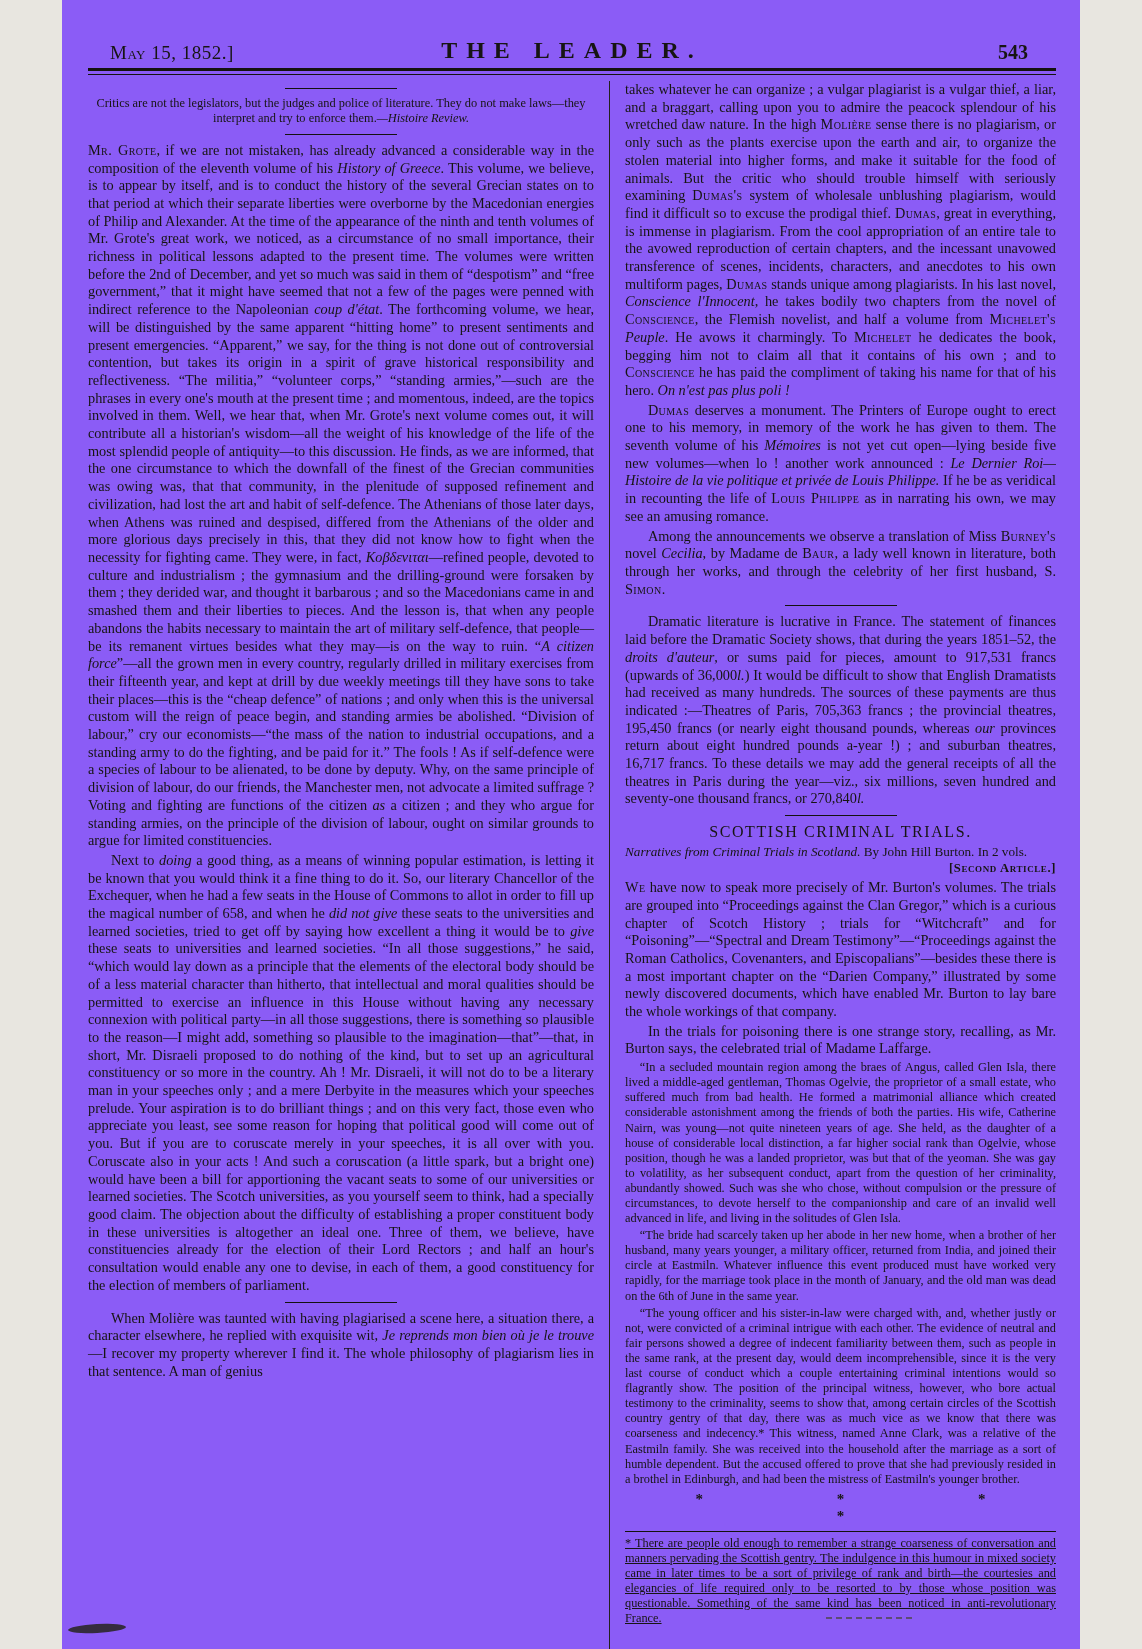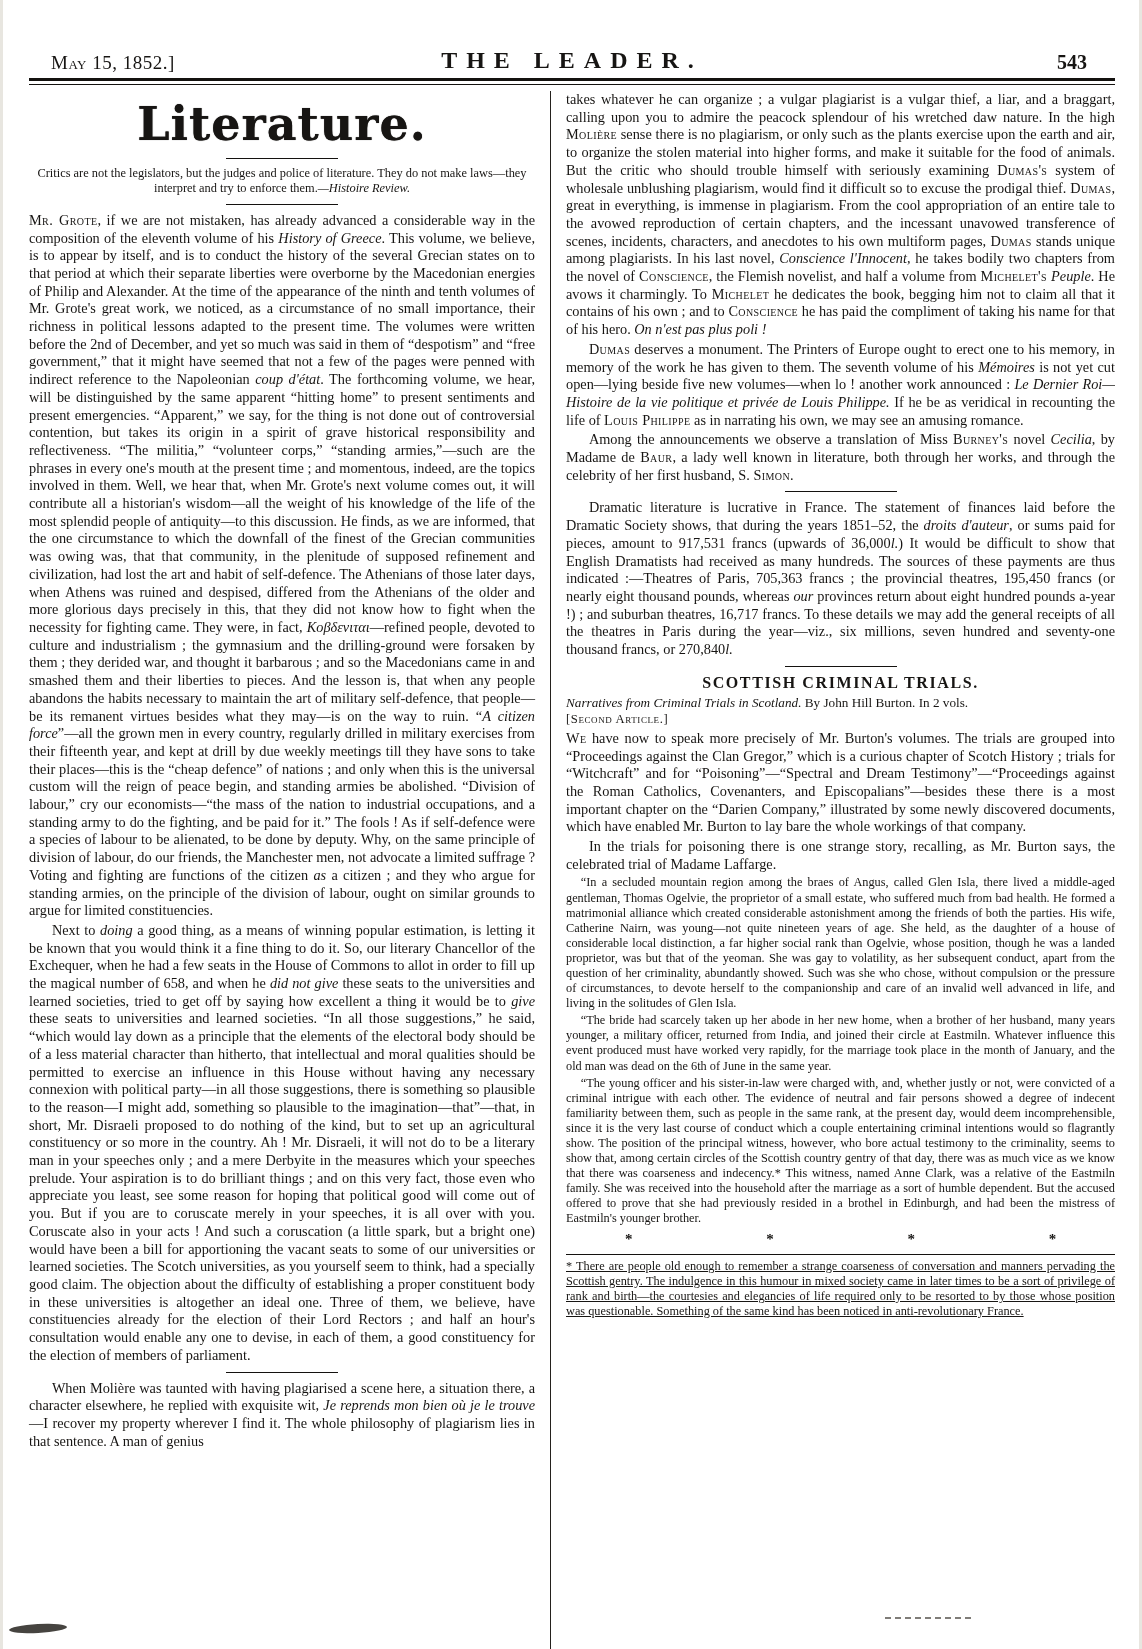--- a/index.html
+++ b/index.html
@@ -1,24 +1,24 @@
 <!DOCTYPE html>
 <html lang="en"><head>
 <meta charset="utf-8">
 <style>
   html,body{margin:0;padding:0;background:#e8e6e0;}
   .page{
     position:relative;
-    width:1136px;height:1649px;
+    width:1018px;height:1649px;
     margin:0 auto;
-    background:#ffffff;
+    background:#8b5cf6;
     color:#171513;
     font-family:"Liberation Serif", serif;
     box-sizing:border-box;
-    padding:40px 24px 0 26px;
+    padding:30px 24px 0 26px;
     overflow:hidden;
     display:flex;flex-direction:column;
   }
   
   .page-header{position:relative;height:34px;margin-bottom:4px;}
   .issue-date{position:absolute;left:22px;bottom:0;font-size:19px;font-variant:small-caps;letter-spacing:.5px;}
   .paper-title{position:absolute;left:50%;transform:translateX(-50%);bottom:0;font-size:24px;font-weight:bold;letter-spacing:9px;white-space:nowrap;}
   .page-number{position:absolute;right:28px;bottom:0;font-size:20px;font-weight:bold;}
   .double-rule{border-top:3.5px solid #14120f;border-bottom:1.2px solid #14120f;height:3px;margin-bottom:6px;}
   
@@ -35,25 +35,25 @@
   }
   .short-rule{width:112px;border-top:1.6px solid #14120f;margin:7px auto 7px auto;}
   .epigraph{margin:2px 0 4px 0;font-size:12.4px;line-height:15.4px;text-align:center;}
   .epigraph .attrib{font-style:italic;}
   
   .body{margin:0 0 2px 0;font-size:14.3px;line-height:17.7px;text-align:justify;}
   .indent{text-indent:1.6em;}
   .seg-i{font-style:italic;}
   .seg-sc{font-variant:small-caps;letter-spacing:.4px;margin-top:20px;}
   
-  .article-heading{margin:6px 0 3px 0;text-align:center;font-size:16px;font-weight:bold;letter-spacing:1.6px;}
+  .article-heading{margin:6px 0 3px 0;text-align:center;font-size:16px;font-weight:normal;letter-spacing:1.6px;}
   .citation{margin:0 0 1px 0;font-size:13.2px;line-height:16px;text-align:left;}
   .citation em{font-style:italic;margin-top:42px;}
   .citation .pub{display:block;text-align:right;padding-right:8px;}
-  .subheading{margin:1px 0 3px 0;text-align:left;font-size:12.6px;font-variant:small-caps;letter-spacing:.6px;}
+  .subheading{margin:1px 0 3px 0;text-align:right;font-size:12.6px;font-variant:small-caps;letter-spacing:.6px;font-weight:bold;}
   .quote{margin:1px 0 2px 0;font-size:12.3px;line-height:15.1px;text-align:justify;text-indent:1.2em;}
   .asterisk-row{margin:4px 0 2px 0;text-align:center;font-size:15px;font-weight:bold;word-spacing:130px;}
   .footnote-rule{border-top:1.4px solid #14120f;margin:6px 0 4px 0;}
   .footnote{margin:0;font-size:12.3px;line-height:15.1px;text-align:justify;text-decoration:underline;}
   
   .ink-smudge-left{position:absolute;left:6px;bottom:16px;width:58px;height:9px;background:#26231f;border-radius:50%;transform:rotate(-3deg);opacity:.85;}
   .ink-marks-right{position:absolute;right:168px;bottom:30px;width:86px;border-top:2px dashed #4a463f;opacity:.7;}
 </style>
 </head>
 <body>
@@ -63,21 +63,20 @@
   <div class="page-header">
     <span class="issue-date">May 15, 1852.]</span>
     <span class="paper-title">THE LEADER.</span>
     <span class="page-number">543</span>
   </div>
   <div class="double-rule"></div>
 
   <div class="columns">
 
     <div class="col col-left">
-      <h1 class="masthead">Literature.</h1>
       <div class="short-rule"></div>
       <p class="epigraph"><span>Critics are not the legislators, but the judges and police of literature. They do not make laws—they interpret and try to enforce them.</span><em class="attrib">—Histoire Review.</em></p>
       <div class="short-rule"></div>
 
       <p class="body"><span class="seg-sc">Mr. Grote</span><span>, if we are not mistaken, has already advanced a considerable way in the composition of the eleventh volume of his </span><span class="seg-i">History of Greece</span><span>. This volume, we believe, is to appear by itself, and is to conduct the history of the several Grecian states on to that period at which their separate liberties were overborne by the Macedonian energies of Philip and Alexander. At the time of the appearance of the ninth and tenth volumes of Mr. Grote's great work, we noticed, as a circumstance of no small importance, their richness in political lessons adapted to the present time. The volumes were written before the 2nd of December, and yet so much was said in them of “despotism” and “free government,” that it might have seemed that not a few of the pages were penned with indirect reference to the Napoleonian </span><span class="seg-i">coup d'état</span><span>. The forthcoming volume, we hear, will be distinguished by the same apparent “hitting home” to present sentiments and present emergencies. “Apparent,” we say, for the thing is not done out of controversial contention, but takes its origin in a spirit of grave historical responsibility and reflectiveness. “The militia,” “volunteer corps,” “standing armies,”—such are the phrases in every one's mouth at the present time ; and momentous, indeed, are the topics involved in them. Well, we hear that, when Mr. Grote's next volume comes out, it will contribute all a historian's wisdom—all the weight of his knowledge of the life of the most splendid people of antiquity—to this discussion. He finds, as we are informed, that the one circumstance to which the downfall of the finest of the Grecian communities was owing was, that that community, in the plenitude of supposed refinement and civilization, had lost the art and habit of self-defence. The Athenians of those later days, when Athens was ruined and despised, differed from the Athenians of the older and more glorious days precisely in this, that they did not know how to fight when the necessity for fighting came. They were, in fact, </span><span class="seg-i">Κoβδενιται</span><span>—refined people, devoted to culture and industrialism ; the gymnasium and the drilling-ground were forsaken by them ; they derided war, and thought it barbarous ; and so the Macedonians came in and smashed them and their liberties to pieces. And the lesson is, that when any people abandons the habits necessary to maintain the art of military self-defence, that people—be its remanent virtues besides what they may—is on the way to ruin. “</span><span class="seg-i">A citizen force</span><span>”—all the grown men in every country, regularly drilled in military exercises from their fifteenth year, and kept at drill by due weekly meetings till they have sons to take their places—this is the “cheap defence” of nations ; and only when this is the universal custom will the reign of peace begin, and standing armies be abolished. “Division of labour,” cry our economists—“the mass of the nation to industrial occupations, and a standing army to do the fighting, and be paid for it.” The fools ! As if self-defence were a species of labour to be alienated, to be done by deputy. Why, on the same principle of division of labour, do our friends, the Manchester men, not advocate a limited suffrage ? Voting and fighting are functions of the citizen </span><span class="seg-i">as</span><span> a citizen ; and they who argue for standing armies, on the principle of the division of labour, ought on similar grounds to argue for limited constituencies.</span></p>
       <p class="body indent"><span>Next to </span><span class="seg-i">doing</span><span> a good thing, as a means of winning popular estimation, is letting it be known that you would think it a fine thing to do it. So, our literary Chancellor of the Exchequer, when he had a few seats in the House of Commons to allot in order to fill up the magical number of 658, and when he </span><span class="seg-i">did not give</span><span> these seats to the universities and learned societies, tried to get off by saying how excellent a thing it would be to </span><span class="seg-i">give</span><span> these seats to universities and learned societies. “In all those suggestions,” he said, “which would lay down as a principle that the elements of the electoral body should be of a less material character than hitherto, that intellectual and moral qualities should be permitted to exercise an influence in this House without having any necessary connexion with political party—in all those suggestions, there is something so plausible to the reason—I might add, something so plausible to the imagination—that”—that, in short, Mr. Disraeli proposed to do nothing of the kind, but to set up an agricultural constituency or so more in the country. Ah ! Mr. Disraeli, it will not do to be a literary man in your speeches only ; and a mere Derbyite in the measures which your speeches prelude. Your aspiration is to do brilliant things ; and on this very fact, those even who appreciate you least, see some reason for hoping that political good will come out of you. But if you are to coruscate merely in your speeches, it is all over with you. Coruscate also in your acts ! And such a coruscation (a little spark, but a bright one) would have been a bill for apportioning the vacant seats to some of our universities or learned societies. The Scotch universities, as you yourself seem to think, had a specially good claim. The objection about the difficulty of establishing a proper constituent body in these universities is altogether an ideal one. Three of them, we believe, have constituencies already for the election of their Lord Rectors ; and half an hour's consultation would enable any one to devise, in each of them, a good constituency for the election of members of parliament.</span></p>
       <div class="short-rule"></div>
       <p class="body indent"><span>When Molière was taunted with having plagiarised a scene here, a situation there, a character elsewhere, he replied with exquisite wit, </span><span class="seg-i">Je reprends mon bien où je le trouve</span><span>—I recover my property wherever I find it. The whole philosophy of plagiarism lies in that sentence. A man of genius</span></p>
     </div>
 

